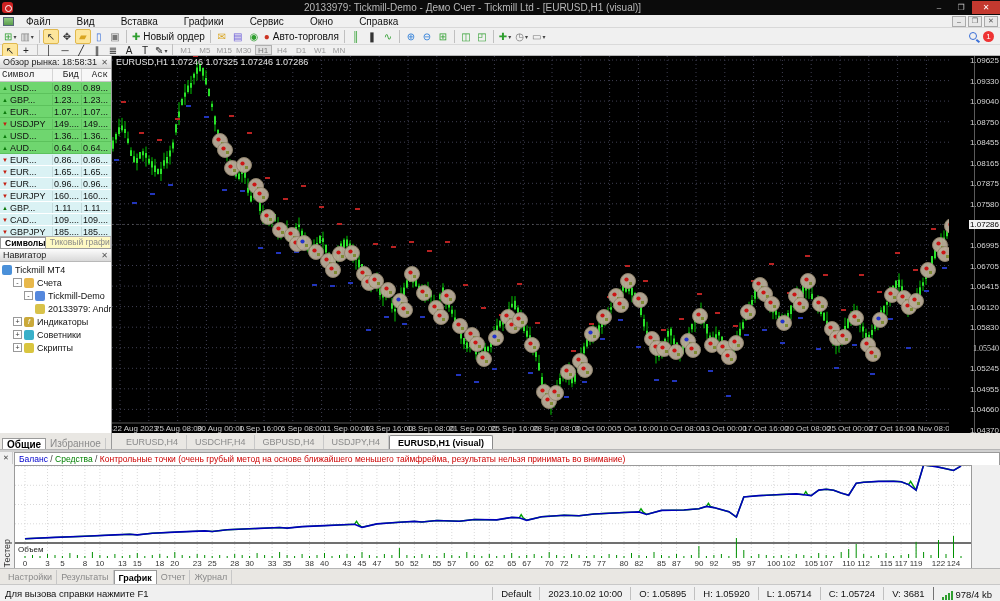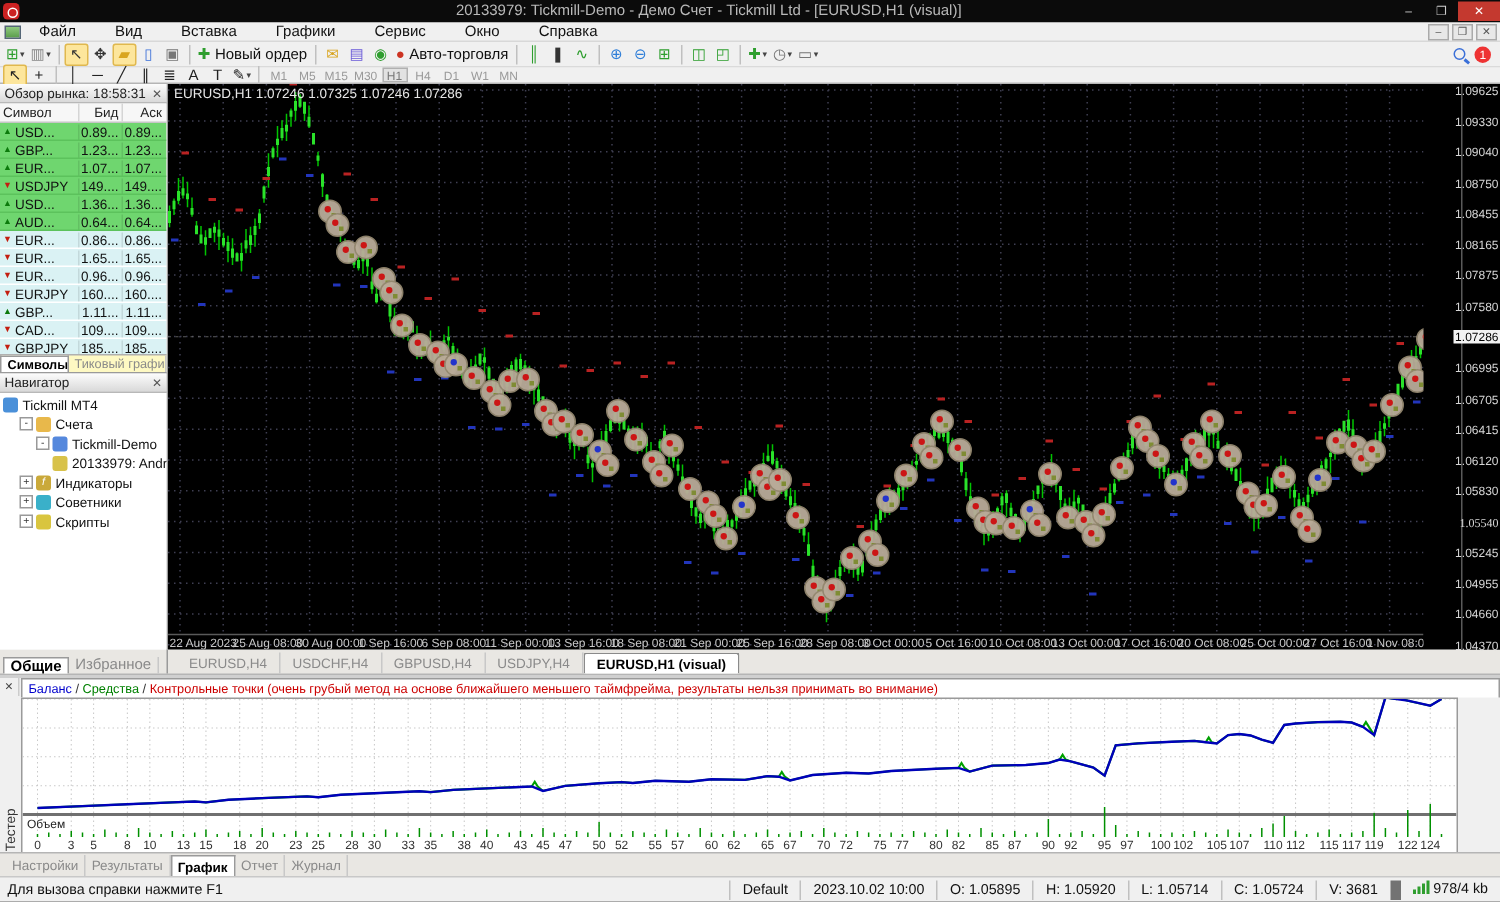--- a/index.html
+++ b/index.html
@@ -39,21 +39,21 @@
 
   
   #main { display:flex; height:377px; }
   #left { width:112px; flex:none; display:flex; flex-direction:column; border-right:1px solid #9a9a9a; background:#f0f0f0; }
   .panel-title { height:13px; background:linear-gradient(#fcfcfc,#d9d9d9); border-bottom:1px solid #b8b8b8; display:flex; align-items:center; padding:0 3px; font-size:9px; color:#222; }
   .panel-title .x { margin-left:auto; color:#555; font-size:8px; }
 
   
   #mw { height:192px; display:flex; flex-direction:column; }
   #mw-header { height:13px; display:flex; font-size:9px; color:#222; border-bottom:1px solid #c6c6c6; background:#f7f7f7; }
-  #mw-header div { padding:1px 2px; }
+  #mw-header div { padding:1px 2px;font-family:Liberation Mono, monospace; }
   #mw-rows { flex:1; overflow:hidden; background:#fff; }
   .mwrow { height:12px; display:flex; align-items:center; font-size:9px; color:#111; }
   .mwrow.green { background:#6fd66f; border-bottom:1px solid #5cc25c; }
   .mwrow.cyan { background:#daf2f4; border-bottom:1px solid #fff; }
   .mwrow .arr { width:10px; text-align:center; font-size:6px; flex:none; }
   .mwrow .sym { width:42px; flex:none; white-space:nowrap; overflow:hidden; }
   .mwrow .bid,.mwrow .ask { width:29px; flex:none; text-align:right; padding-right:2px; white-space:nowrap; overflow:hidden; border-left:1px solid rgba(0,0,0,0.10); }
   .minitabs { height:12px; display:flex; align-items:flex-end; background:#fef9c3; border-top:1px solid #b0b0b0; font-size:8.5px; }
   .minitab { padding:0 4px; height:11px; line-height:11px; color:#8a8a8a; border-right:1px solid #c8c8c8; white-space:nowrap; overflow:hidden; }
   .minitab.active { background:#fff; color:#000; font-weight:bold; border:1px solid #9a9a9a; border-bottom:none; }
@@ -91,21 +91,21 @@
   #tester-ylabels { position:absolute; right:0; top:13px; width:28px; height:105px; background:#f0f0f0; }
   #tester-ylabels div { position:absolute; left:2px; font-size:8px; color:#222; }
   #tester-tabs { position:absolute; left:0; bottom:0; right:0; height:16px; display:flex; align-items:flex-end; background:#e9e7e3; border-top:1px solid #b5b5b5; padding-left:4px; }
 
   
   #statusbar { height:17px; display:flex; align-items:center; background:#f0f0f0; border-top:1px solid #c8c8c8; font-size:9.5px; color:#111; }
   #status-help { padding-left:5px; flex:1; }
   .sseg { border-left:1px solid #c0c0c0; padding:0 8px; height:13px; line-height:13px; white-space:nowrap; }
   #conn { display:flex; align-items:flex-end; gap:1px; margin-right:3px; }
   #conn i { width:2px; background:#2f9e2f; display:block; }
-  #status-kb { display:flex; align-items:flex-start; border-left:7px solid #737373; padding:0 8px 0 8px; height:13px; }
+  #status-kb { display:flex; align-items:flex-end; border-left:1px solid #737373; padding:0 8px 0 8px; height:13px; }
 
   
   #watermark { position:absolute; left:678px; top:533px; width:320px; color:#9b9b9b; opacity:.8; z-index:6; pointer-events:none; }
   #watermark .l1 { font-size:13px; }
   #watermark .l2 { font-size:9.5px; margin-top:2px; }
 </style>
 </head>
 <body>
 
 <div id="app">

